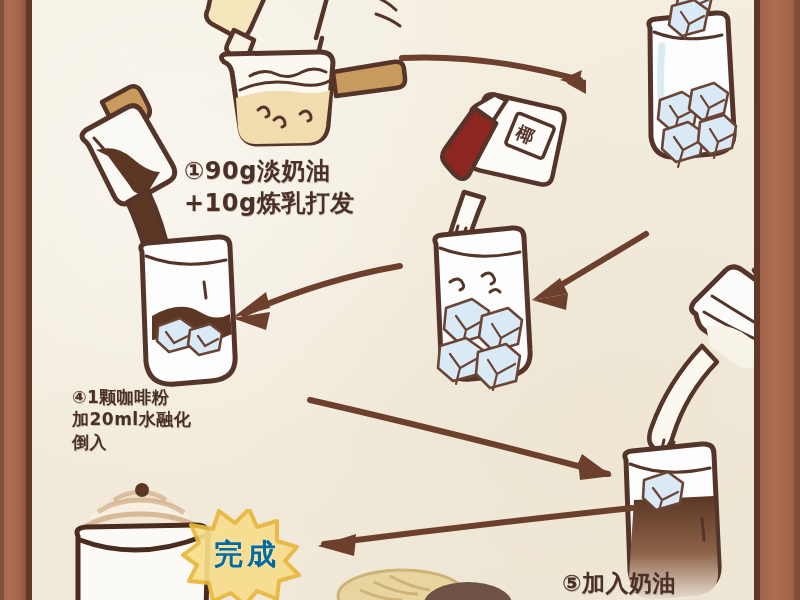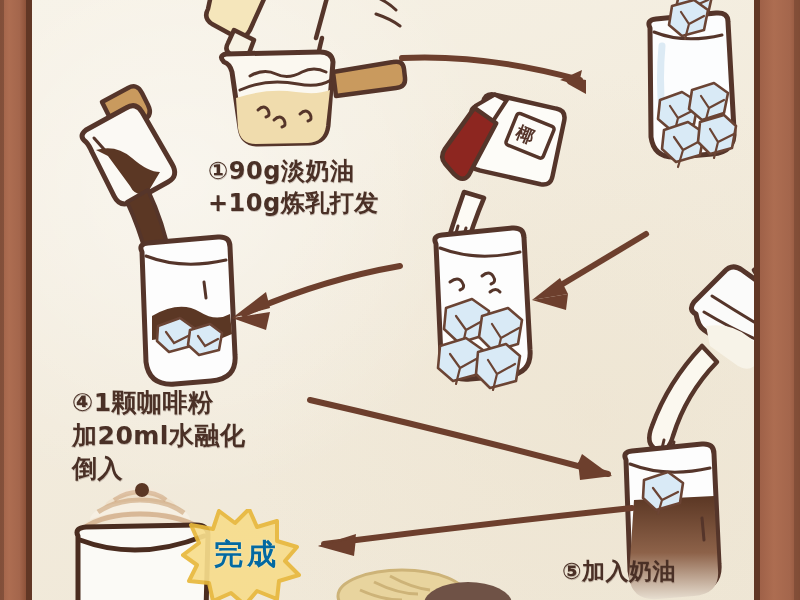--- a/index.html
+++ b/index.html
@@ -40,25 +40,25 @@
   .cap{
     position:absolute;
     color:#4a3026;
     font-family:"DejaVu Sans","Liberation Sans",sans-serif;
     font-weight:700;
     letter-spacing:.5px;
     line-height:1.32;
     white-space:pre-line;
     text-shadow:0.5px 0.5px 0 rgba(74,48,38,.25);
   }
-  .cap1{left:176px;top:156px;font-size:24px;}
+  .cap1{left:152px;top:156px;font-size:24px;}
   .cap2{left:524px;top:180px;font-size:23px;}
   .cap3{left:307px;top:372px;font-size:23px;}
-  .cap4{left:40px;top:386px;font-size:25px;}
-  .cap5{left:530px;top:556px;font-size:23px;}
+  .cap4{left:40px;top:386px;font-size:17px;}
+  .cap5{left:530px;top:568px;font-size:23px;}
 
   
   .badge{position:absolute;left:141px;top:509px;width:148px;height:92px;}
   .badge svg{display:block;}
   .badge-label{
     position:absolute;left:0;top:0;width:148px;height:92px;
     display:flex;align-items:center;justify-content:center;
     font-size:29px;font-weight:700;color:#0369a1;
     letter-spacing:4px;
     text-shadow:0 0 2px rgba(255,247,214,.9);

